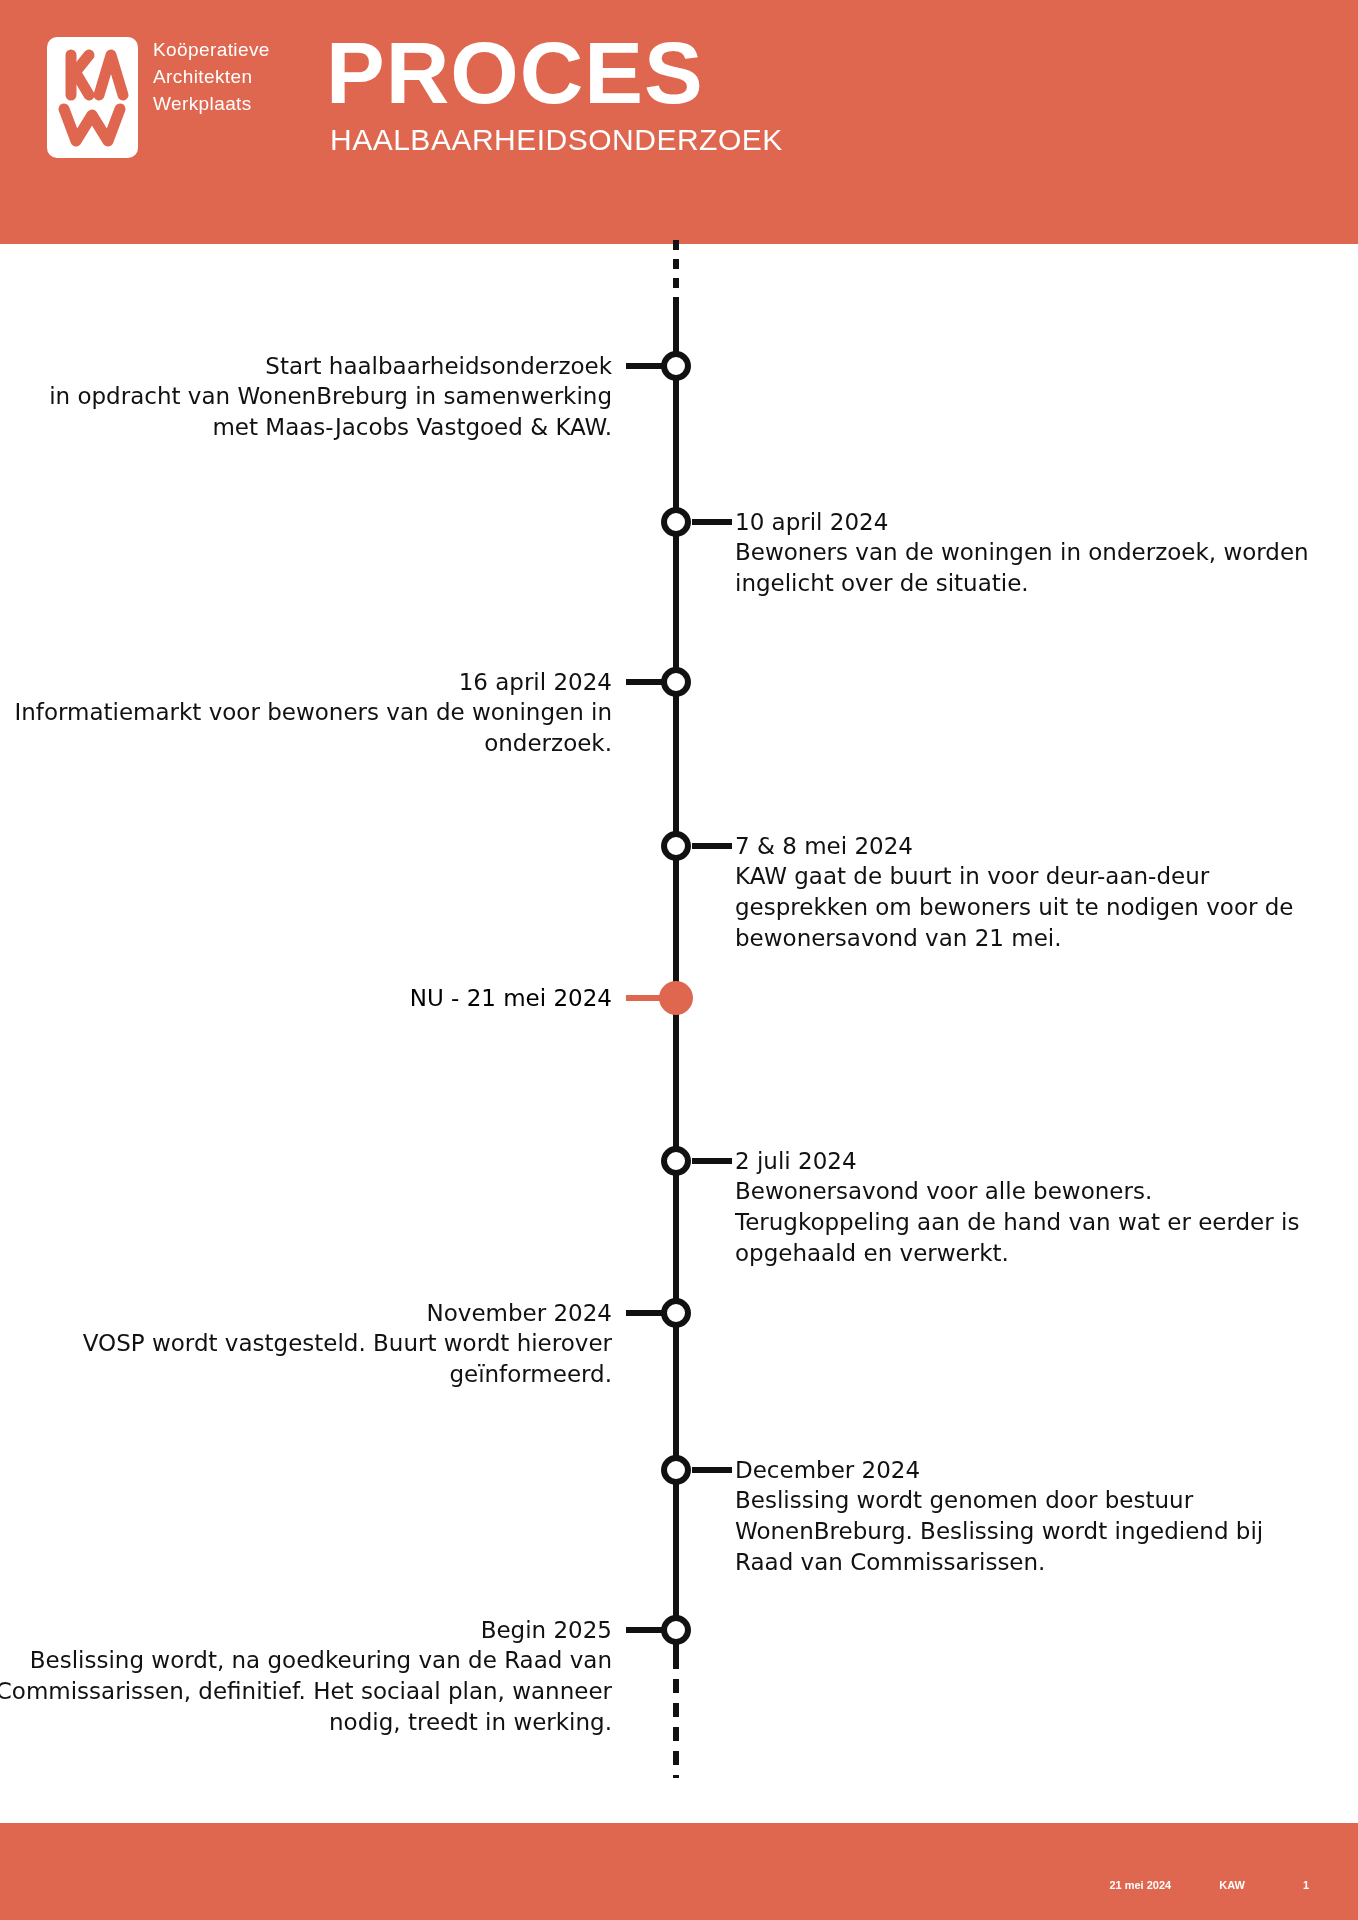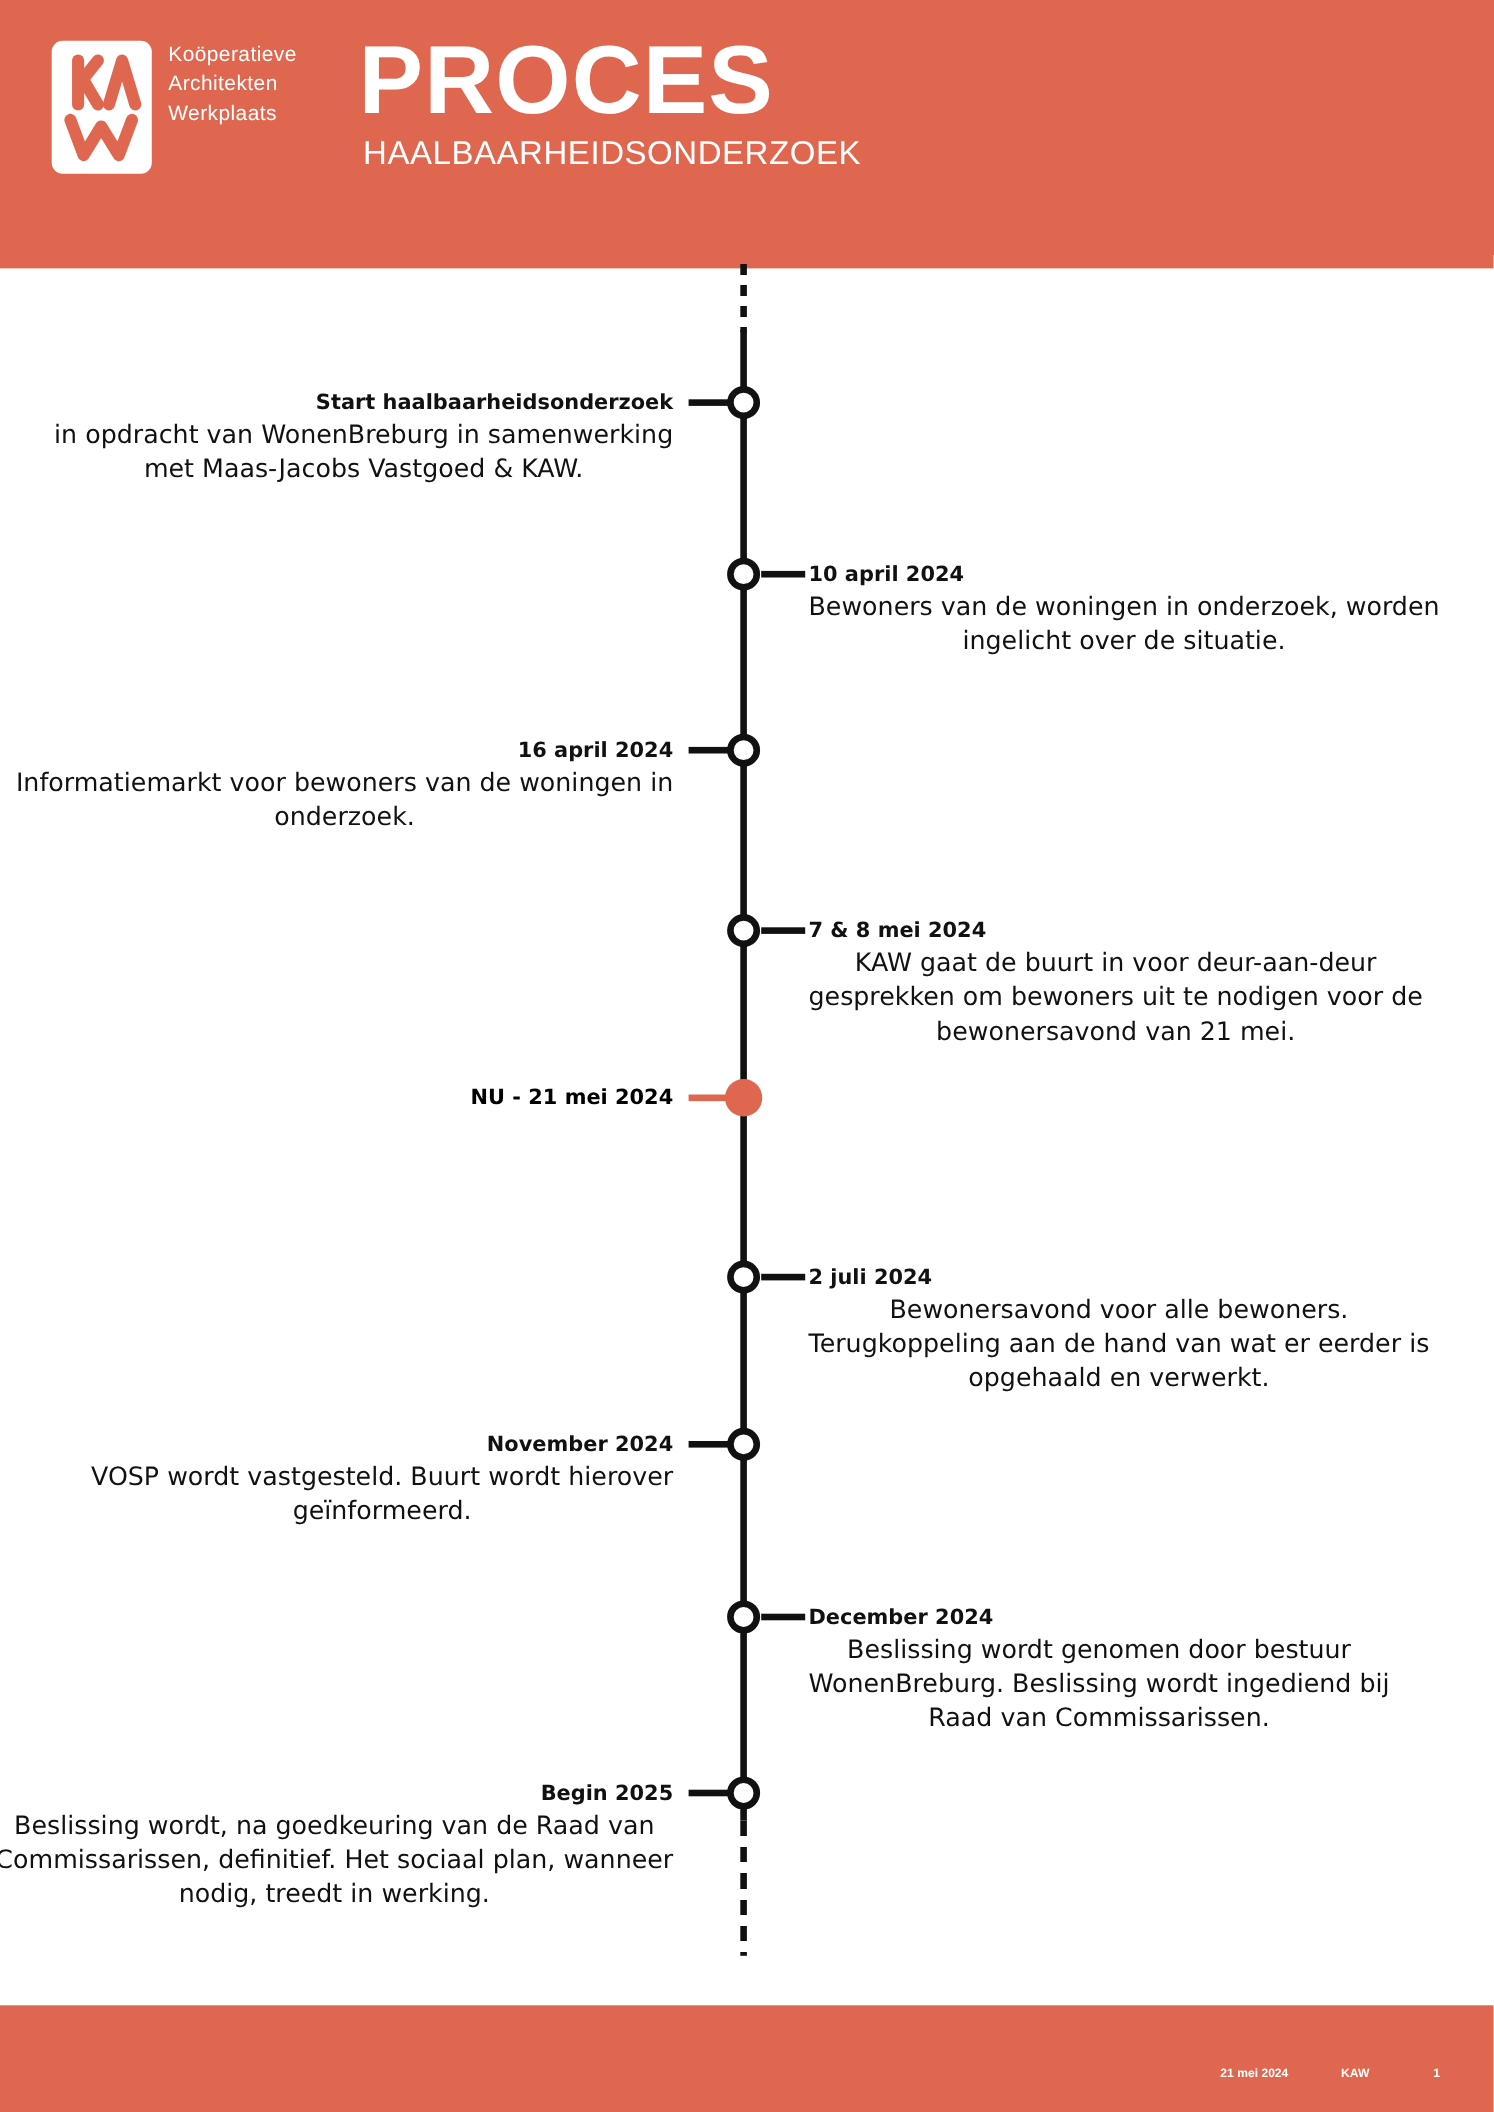--- a/index.html
+++ b/index.html
@@ -26,22 +26,22 @@
     background:repeating-linear-gradient(to bottom,#111 0 14px,transparent 14px 24px);}
   .connector{position:absolute;height:6px;width:40px;background:#111;z-index:1;}
   .connector.left{left:626px;}
   .connector.right{left:692px;}
   .connector.highlight{background:#DF674F;}
   .dot{position:absolute;left:661px;width:30px;height:30px;box-sizing:border-box;
     border:6px solid #111;background:#fff;border-radius:50%;z-index:2;}
   .dot.highlight{left:659px;width:34px;height:34px;border:none;background:#DF674F;}
   
   .ev{position:absolute;z-index:3;}
-  .ev .ev-title{font-size:19px;line-height:30px;font-weight:700;white-space:pre;}
-  .ev .ev-body{font-size:23px;line-height:31px;white-space:pre;text-align:center;}
+  .ev .ev-title{font-size:23px;line-height:30px;font-weight:400;white-space:pre;}
+  .ev .ev-body{font-size:23px;line-height:31px;white-space:pre;}
   .ev.left{right:746px;text-align:right;}
   .ev.right{left:735px;text-align:left;}
   .ev.highlight .ev-title,.ev.highlight .ev-body{color:#000000;}
   
   .footer{position:absolute;left:0;top:1823px;width:1358px;height:97px;background:#DF674F;}
   .footer-line{position:absolute;top:56px;right:49px;display:flex;align-items:baseline;
     font-family:"Liberation Sans",sans-serif;font-size:11px;font-weight:700;color:#ffffff;gap:28px;}
   .footer-line .sep1{margin-left:20px;}
   .footer-line .sep2{margin-left:30px;}
 </style>

